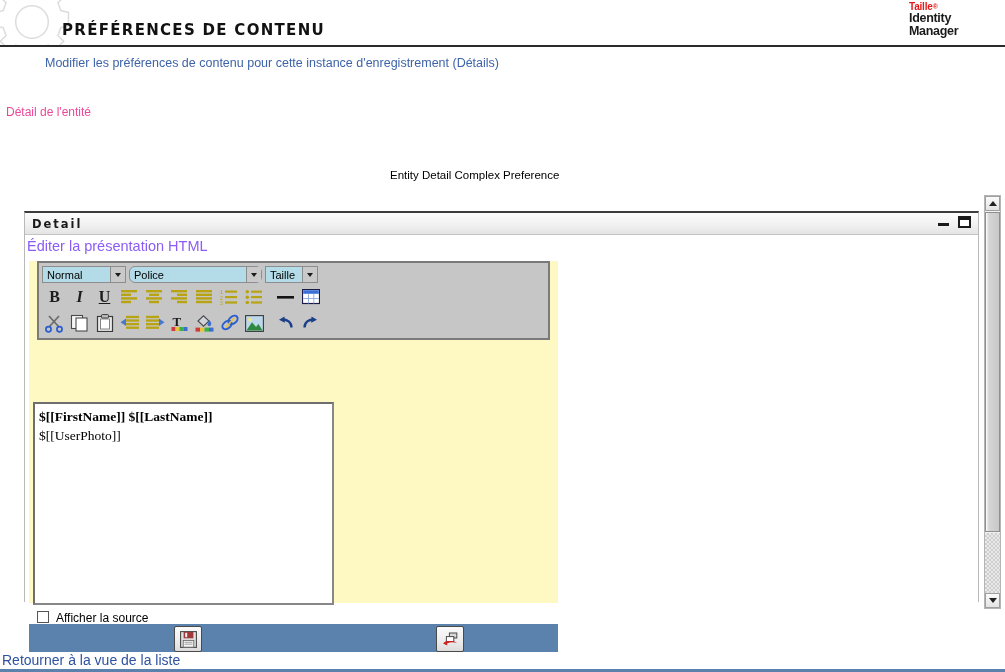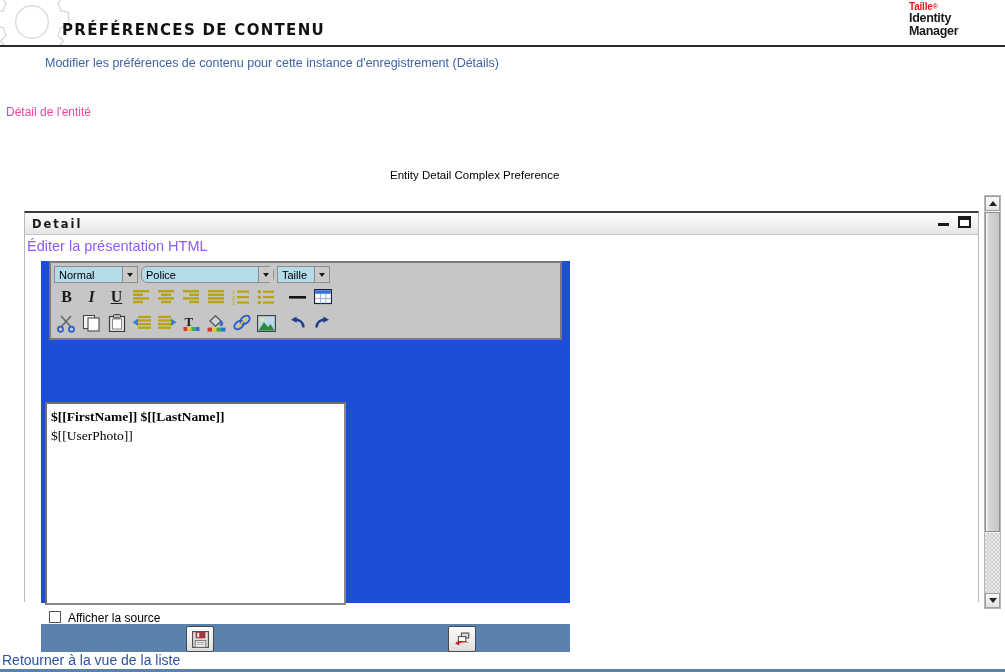--- a/index.html
+++ b/index.html
@@ -154,24 +154,24 @@
     position: absolute;
     left: 2px; top: 3px;
     font-size: 14.5px;
     color: #8b5cf6;
     white-space: nowrap;
   }
 
   
   .editor-region {
     position: absolute;
-    left: 16px; top: 26px;
+    left: 4px; top: 26px;
     width: 529px;
     height: 342px;
-    background: #1d4ed8;
+    background: #fef9c3;
   }
 
   .toolbar-box {
     position: absolute;
     left: 8px; top: 0px;
     width: 513px;
     height: 79px;
     background: #c6c6c6;
     border: 2px solid #7a7a7a;
     box-sizing: border-box;

